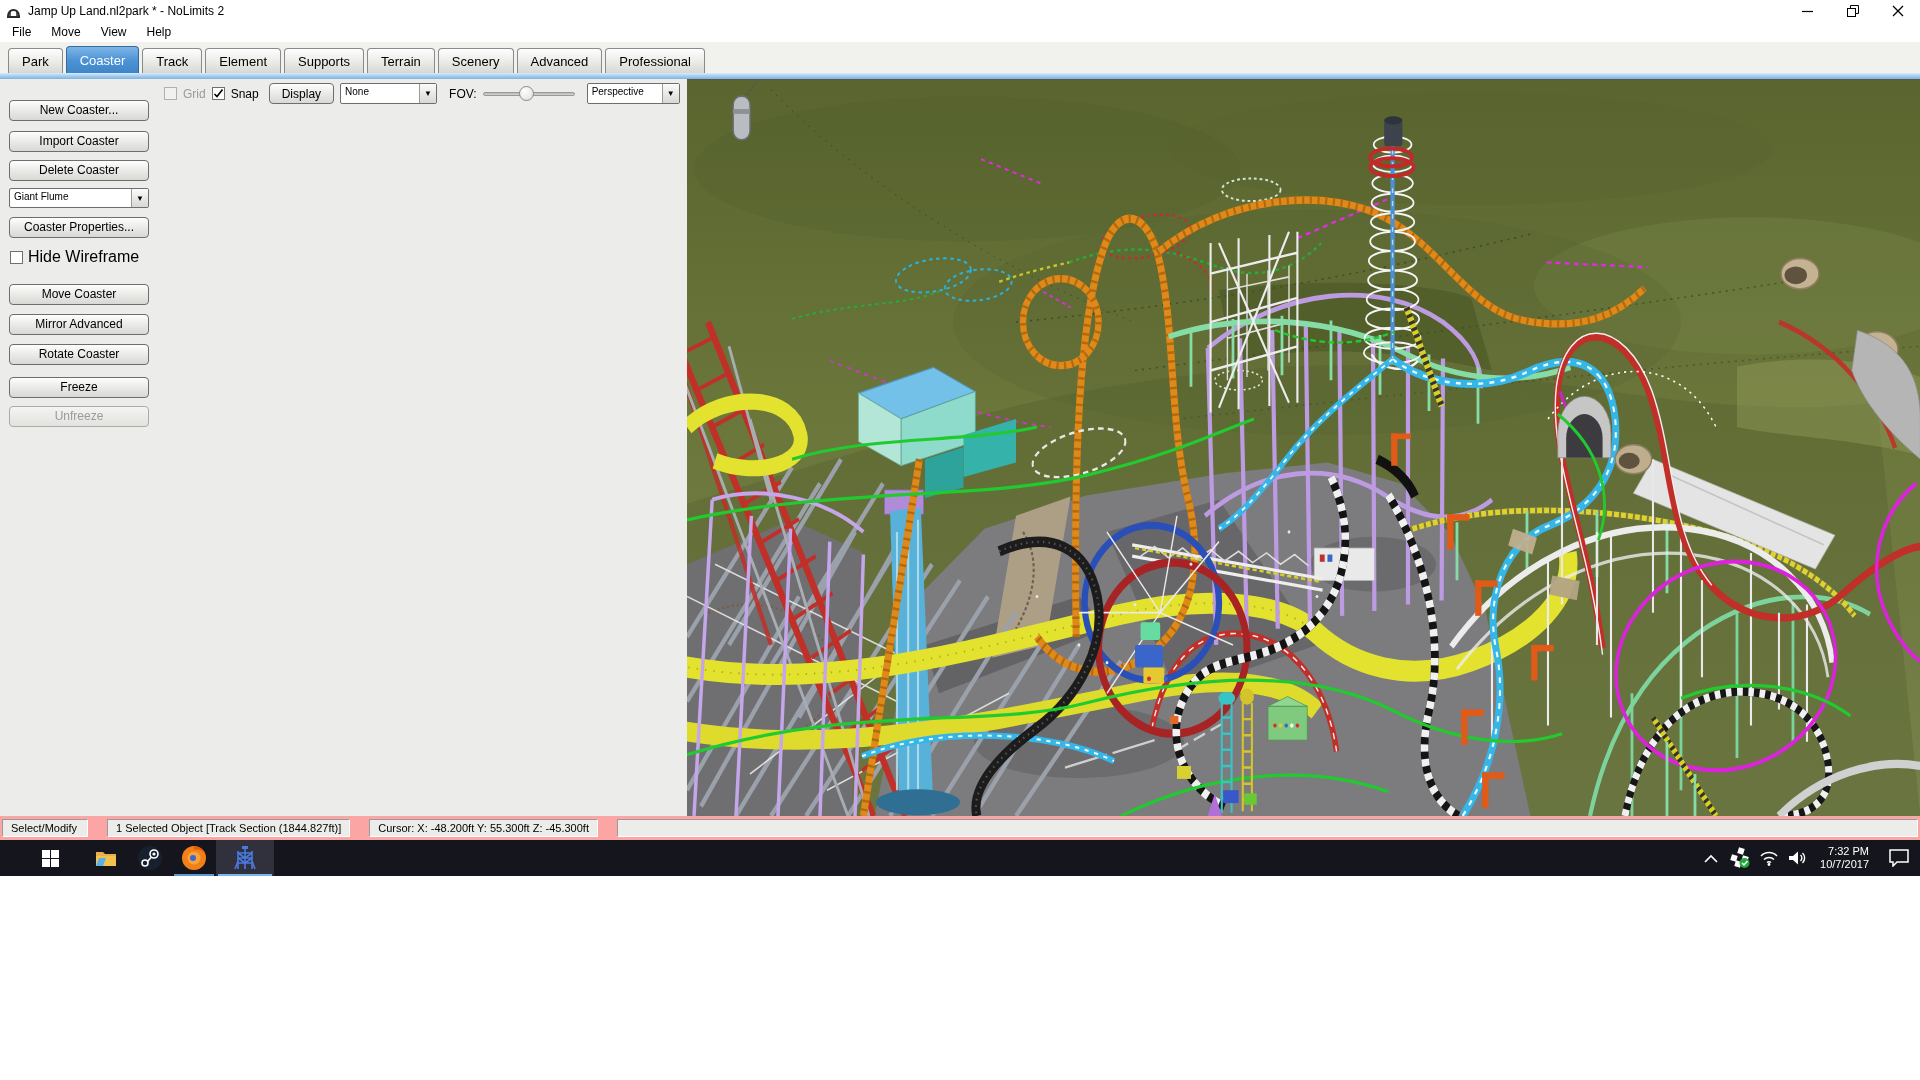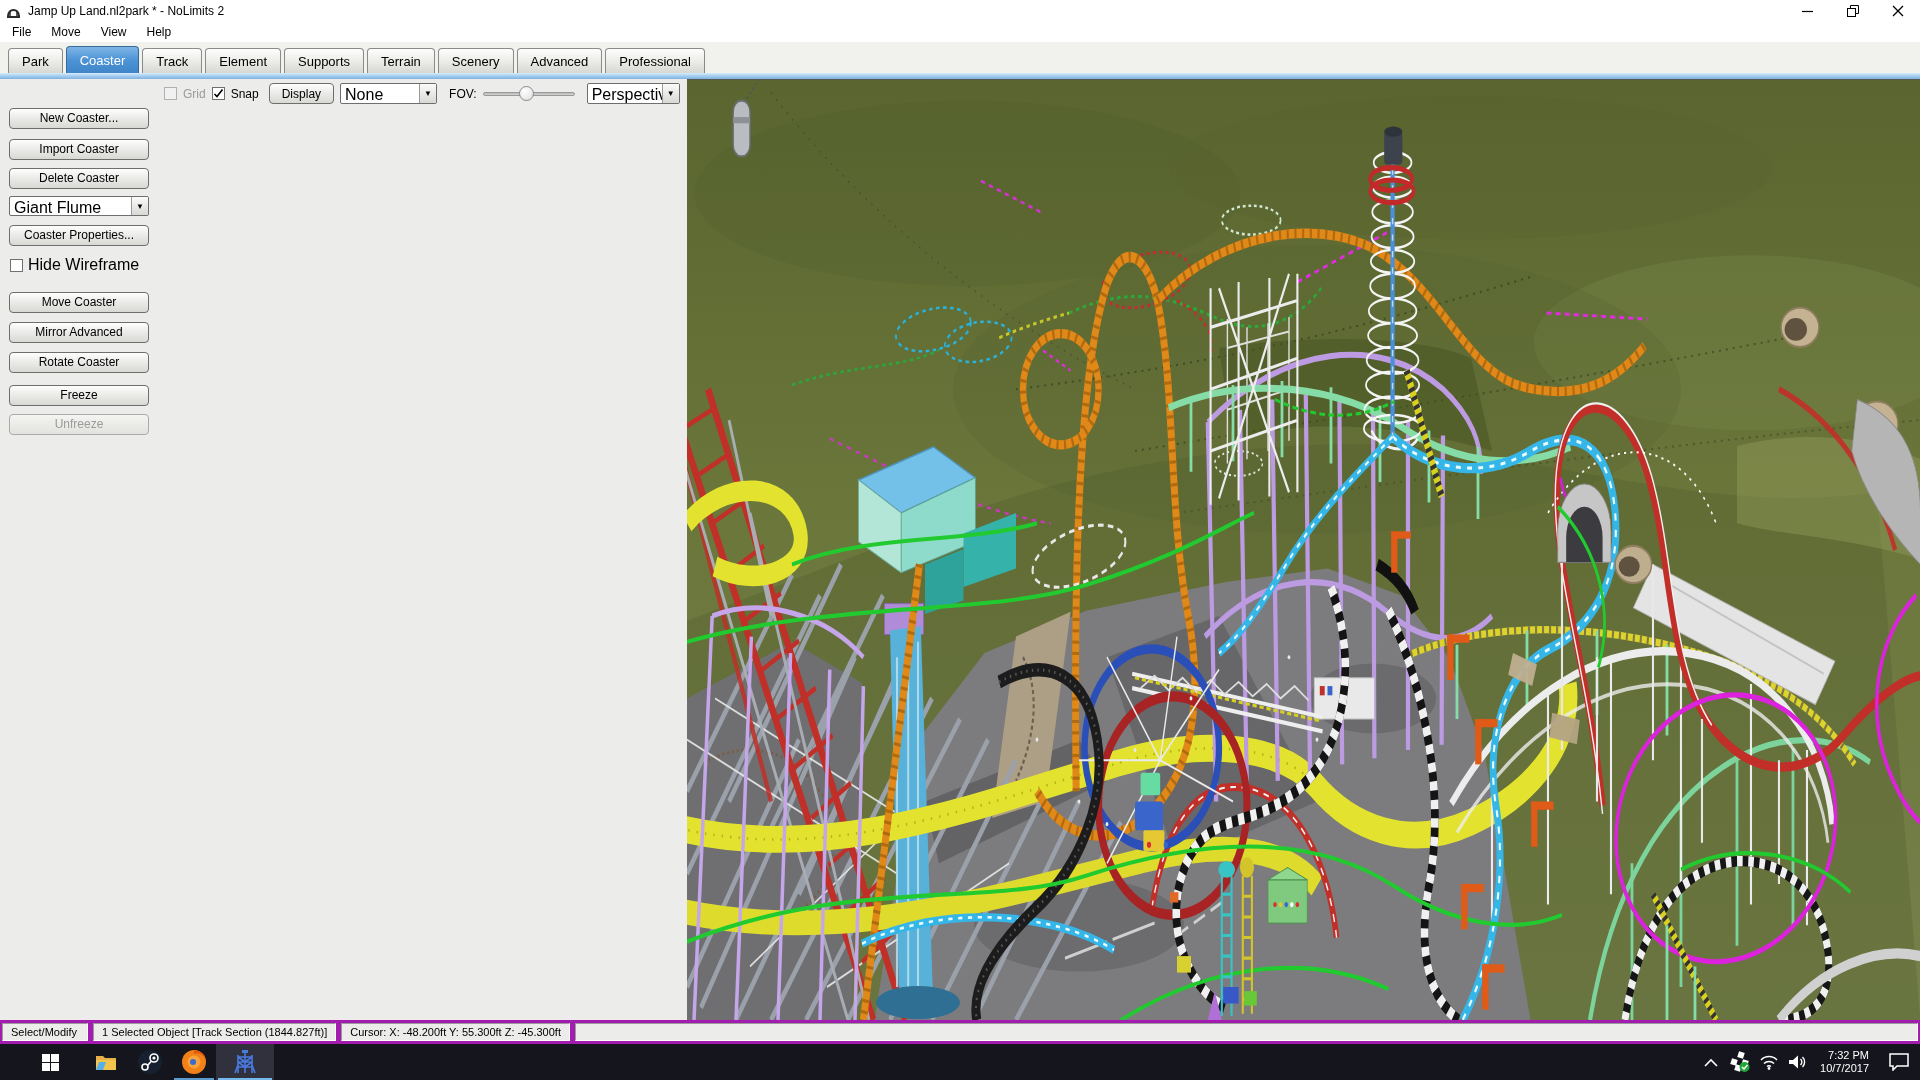--- a/index.html
+++ b/index.html
@@ -1,18 +1,18 @@
 <!DOCTYPE html>
 <html><head>
 <meta charset="utf-8">
 <style>
   * { margin:0; padding:0; box-sizing:border-box; }
   html,body { width:1920px; height:1080px; overflow:hidden; }
   body { font-family:"Liberation Sans","DejaVu Sans",sans-serif; font-size:12px; color:#000; background:#fff; }
-  .app { width:1920px; height:1080px; display:flex; flex-direction:column; }
+  .app { width:1920px; height:876px; display:flex; flex-direction:column; }
 
   
   .titlebar { height:22px; background:#ffffff; display:flex; align-items:center; flex:0 0 auto; }
   .titlebar .appicon { width:15px; height:15px; margin:0 7px 0 6px; }
   .titlebar .title { font-size:12px; }
   .titlebar .spacer { flex:1; }
   .winbtn { width:45px; height:22px; display:flex; align-items:center; justify-content:center; }
 
   
   .menubar { height:20px; background:#ffffff; display:flex; align-items:center; padding-left:2px; flex:0 0 auto; }
@@ -28,21 +28,21 @@
 
   
   .main { flex:1; display:flex; min-height:0; background:#ececea; }
 
   
   .sidebar { width:158px; flex:0 0 auto; background:#ececea; }
   .sbtn { display:block; width:140px; height:21px; margin:0 0 0 9px; font-size:12px; text-align:center; line-height:19px;
           border:1px solid #6e6e6e; border-radius:4px; background:linear-gradient(#fefefe,#ececea 45%,#d8d8d4); }
   .sbtn.disabled { color:#9a9a9a; border-color:#aaaaaa; background:linear-gradient(#f4f4f2,#e2e2de); }
   .combo { display:flex; width:140px; height:20px; margin-left:9px; border:1px solid #6e6e6e; background:#fff; border-radius:2px; }
-  .combo .val { flex:1; padding:2px 4px; font-size:16px; white-space:nowrap; overflow:hidden; }
+  .combo .val { flex:1; padding:2px 4px; font-size:10px; white-space:nowrap; overflow:hidden; }
   .combo .arrow { width:17px; border-left:1px solid #9a9a9a; background:linear-gradient(#fbfbfb,#d8d8d4); display:flex; align-items:center; justify-content:center; font-size:8px; }
   .cbrow { display:flex; align-items:center; margin-left:10px; }
   .cbx { width:13px; height:13px; background:#fff; border:1px solid #707070; display:inline-flex; align-items:center; justify-content:center; flex:0 0 auto; }
   .cbx.disabled { background:#f1f1f1; border-color:#b0b0b0; }
   .cbrow .lbl { margin-left:5px; font-size:16px; }
   .lbl.disabled { color:#9a9a9a; }
 
   
   .rightcol { flex:1; display:flex; flex-direction:row; min-width:0; }
   .toolbar { height:29px; background:#ececea; display:flex; align-items:center; padding-left:6px; gap:6px; flex:0 0 auto; }
@@ -54,21 +54,21 @@
   .slider .thumb { position:absolute; left:40%; top:0; width:15px; height:15px; border-radius:50%;
                    background:radial-gradient(circle at 35% 30%,#ffffff,#dcdcdc); border:1px solid #8a8a8a; }
   .toolbar .spring { flex:1; }
   .toolbar .viewcombo { width:93px; margin-right:7px; }
 
   
   .viewport { flex:1; position:relative; border-top:1px solid #55594f; min-height:0; }
   .viewport svg { position:absolute; inset:0; width:100%; height:100%; display:block; }
 
   
-  .statusbar { height:24px; background:#a21caf; display:flex; align-items:center; padding:4px 2px; gap:5px; flex:0 0 auto; }
+  .statusbar { height:24px; background:#fca5a5; display:flex; align-items:center; padding:4px 2px; gap:19px; flex:0 0 auto; }
   .seg { height:18px; display:flex; align-items:center; padding:0 8px; font-size:11px; white-space:nowrap;
          border:1px solid; border-color:#9a9a9a #ffffff #ffffff #9a9a9a; background:#ececea; }
   .seg.fill { flex:1; }
 
   
   .taskbar { height:36px; background:#15151d; display:flex; align-items:center; flex:0 0 auto; color:#fff;padding-left:28px; }
   .tkbtn { width:44px; height:36px; display:flex; align-items:center; justify-content:center; position:relative; flex:0 0 auto; }
   .tkbtn.activeapp { width:58px; background:#31313e; }
   .underline { position:absolute; bottom:0; left:2px; right:2px; height:2px; background:#76b9ed; }
   .tray { margin-left:auto; display:flex; align-items:center; gap:7px; padding-right:10px; }
@@ -122,21 +122,21 @@
     <div class="tab">Terrain</div>
     <div class="tab">Scenery</div>
     <div class="tab">Advanced</div>
     <div class="tab">Professional</div>
   </div>
   <div class="tabstripe"></div>
 
   <div class="main">
 
     <div class="sidebar">
-      <button class="sbtn" style="margin-top:29px">New Coaster...</button>
+      <button class="sbtn" style="margin-top:21px">New Coaster...</button>
       <button class="sbtn" style="margin-top:10px">Import Coaster</button>
       <button class="sbtn" style="margin-top:8px">Delete Coaster</button>
       <div class="combo" style="margin-top:7px">
         <span class="val">Giant Flume</span>
         <span class="arrow">▼</span>
       </div>
       <button class="sbtn" style="margin-top:9px">Coaster Properties...</button>
       <div class="cbrow" style="margin-top:10px">
         <span class="cbx"></span>
         <span class="lbl">Hide Wireframe</span>

